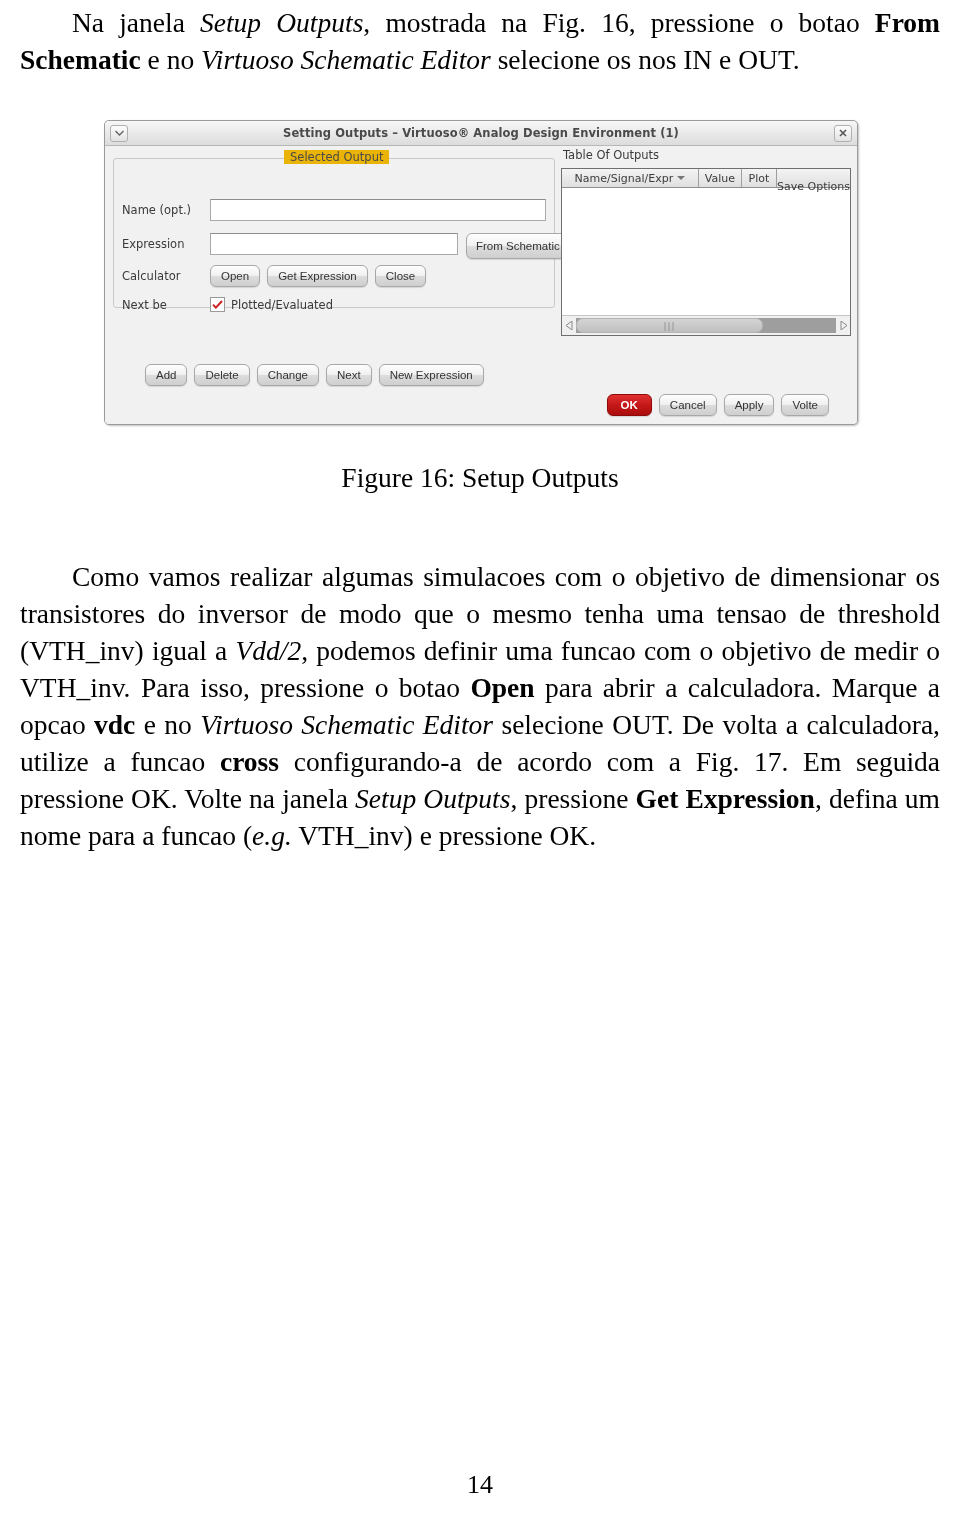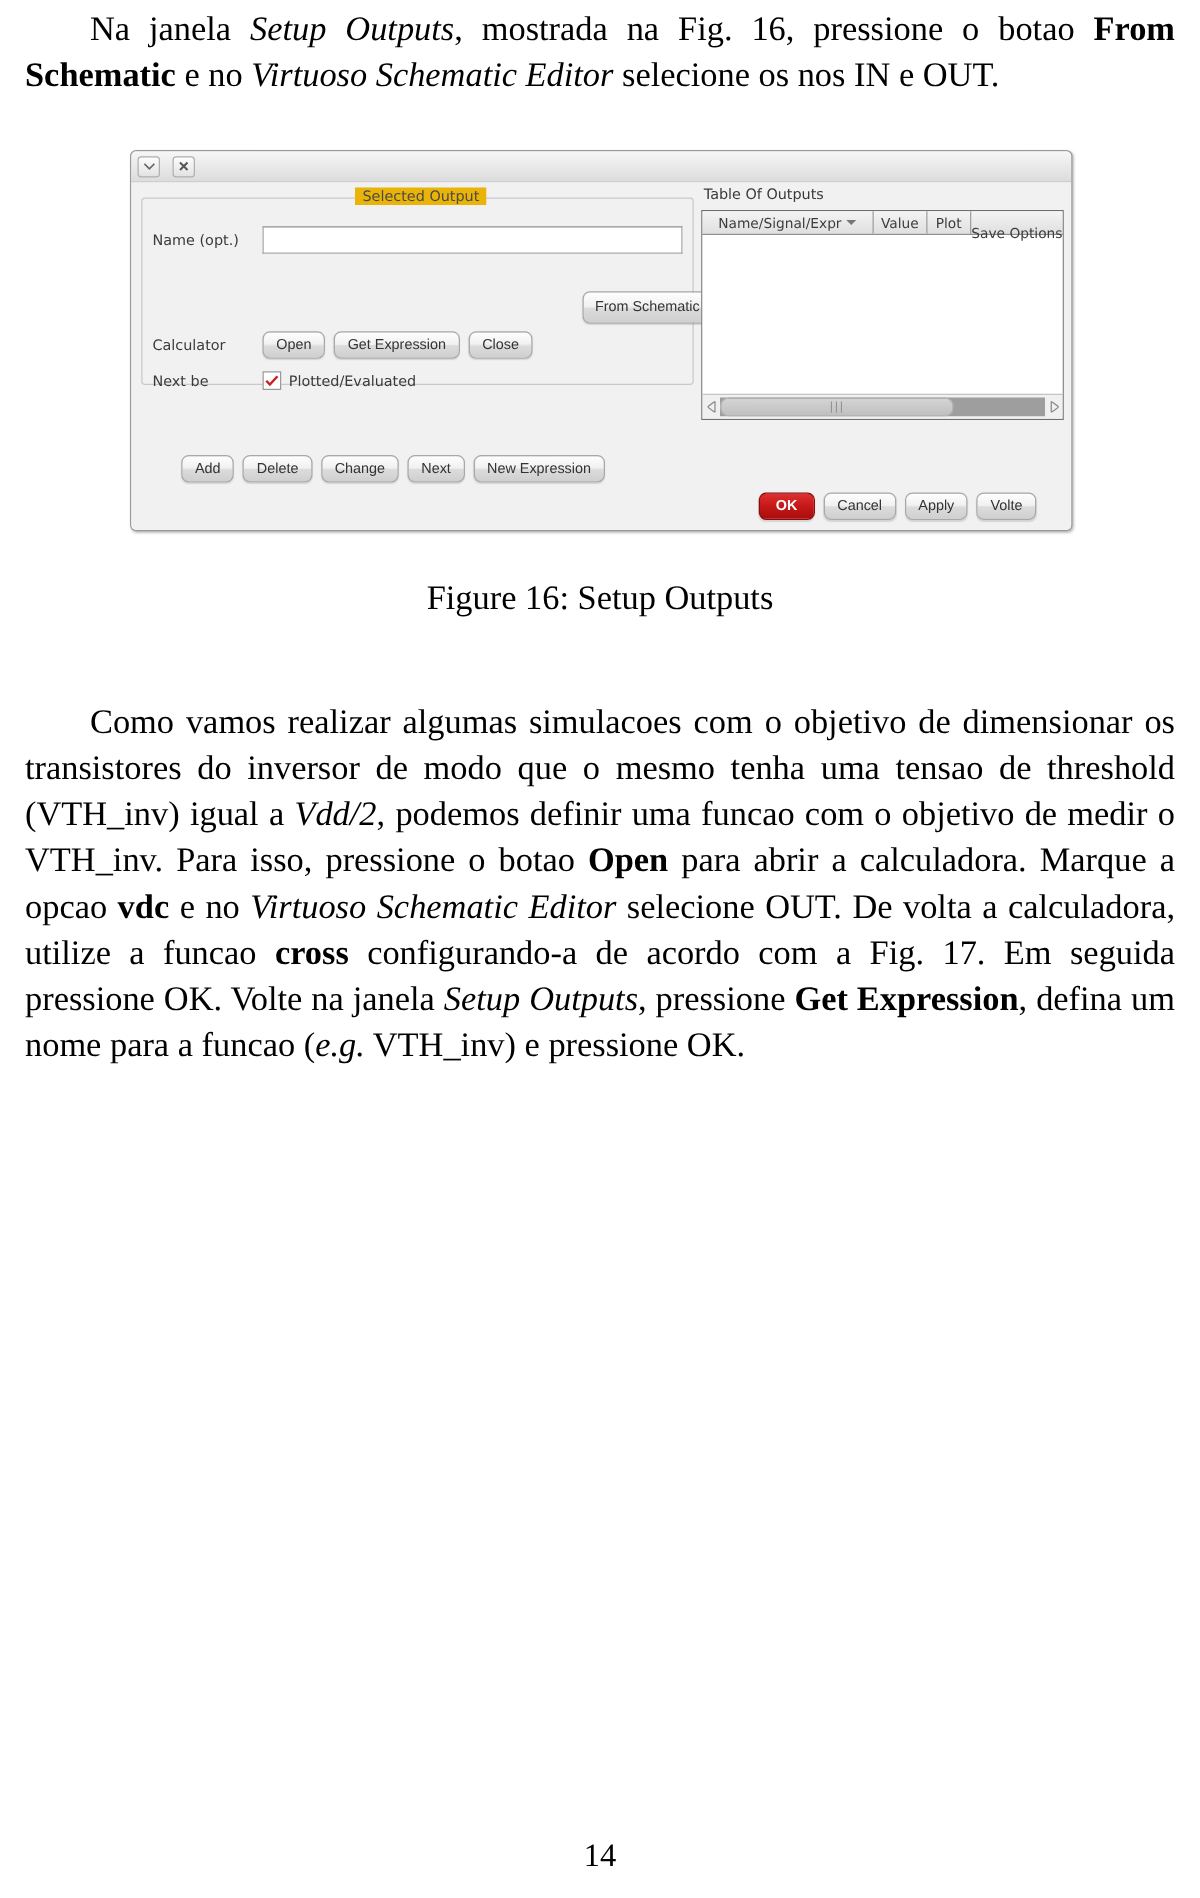--- a/index.html
+++ b/index.html
@@ -137,21 +137,21 @@
     flex: 0 0 auto;
   }
   .textfield {
     background: #ffffff;
     border: 1px solid #a9a9a9;
     border-top-color: #8d8d8d;
     height: 22px;
     box-sizing: border-box;
   }
 
-  .r-name { left: 8px; top: 22px; justify-content: center; }
+  .r-name { left: 8px; top: 40px; justify-content: center; }
   .r-expr { left: 8px; top: 74px; }
   .r-calc { left: 8px; top: 106px; }
   .r-will { left: 8px; top: 138px; }
 
   .btn {
     display: inline-flex;
     align-items: center;
     justify-content: center;
     height: 22px;
     padding: 0 10px;
@@ -300,37 +300,42 @@
   </div>
 
   <div class="screenshot">
 
     <div class="titlebar">
       <div class="tb-btn">
         <svg width="9" height="6" viewBox="0 0 9 6" aria-hidden="true">
           <path d="M0.5 1 L4.5 5 L8.5 1" fill="none" stroke="#666" stroke-width="1.4"></path>
         </svg>
       </div>
+      <div class="title-text">Setting Outputs – Virtuoso® Analog Design Environment (1)</div>
       <div class="tb-btn">
         <svg width="8" height="8" viewBox="0 0 8 8" aria-hidden="true">
           <path d="M1 1 L7 7 M7 1 L1 7" stroke="#555" stroke-width="1.6" fill="none"></path>
         </svg>
       </div>
     </div>
 
     <div class="dlg-body">
 
       <div class="groupbox">
         <div class="group-title">Selected Output</div>
 
         <div class="row r-name">
           <span class="lbl">Name (opt.)</span>
           <input class="textfield" type="text" style="width: 336px;" value="">
         </div>
 
+        <div class="row r-expr">
+          <span class="lbl">Expression</span>
+          <input class="textfield" type="text" style="width: 248px;" value="">
+        </div>
 
         <button class="btn from-schem">From Schematic</button>
 
         <div class="row r-calc">
           <span class="lbl">Calculator</span>
           <button class="btn">Open</button>
           <button class="btn">Get Expression</button>
           <button class="btn">Close</button>
         </div>
 

